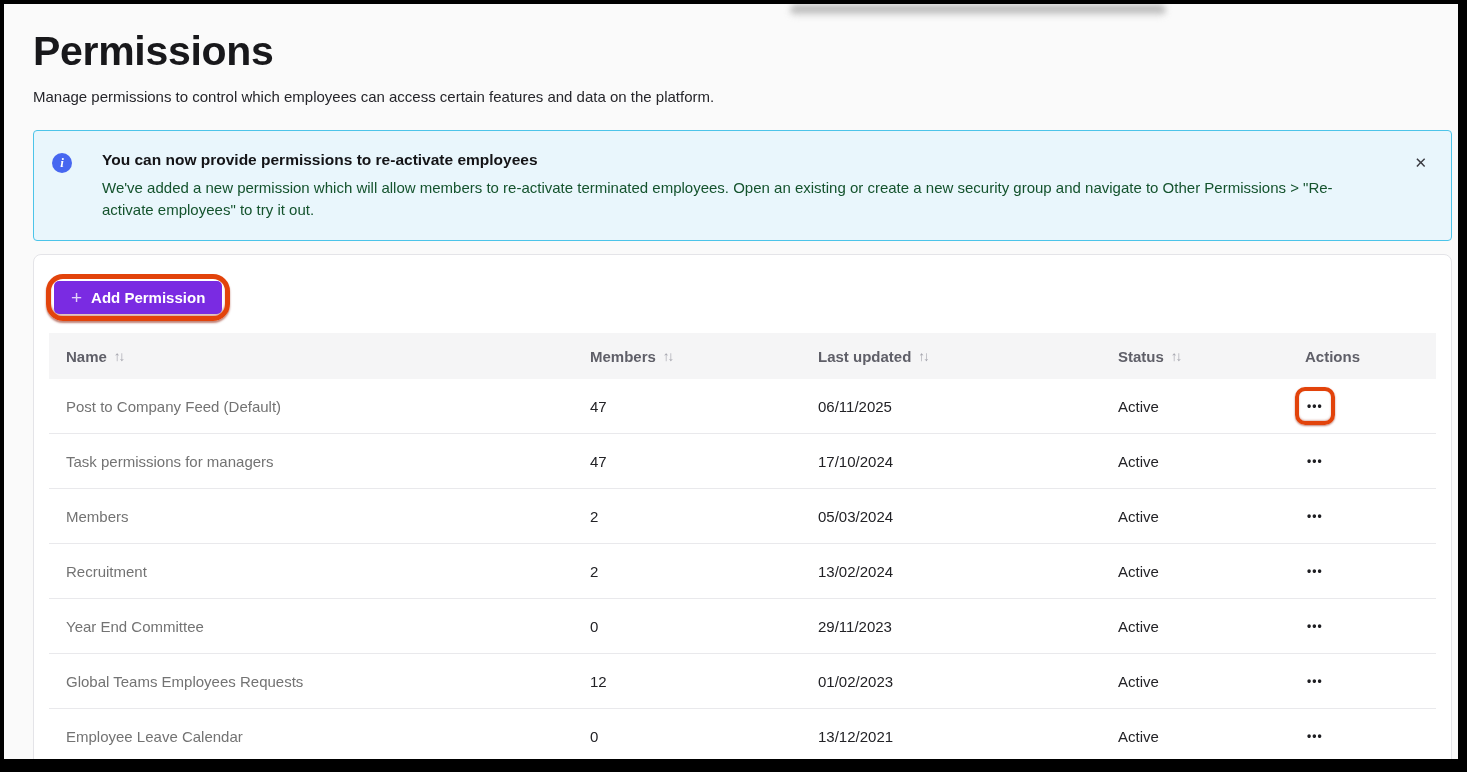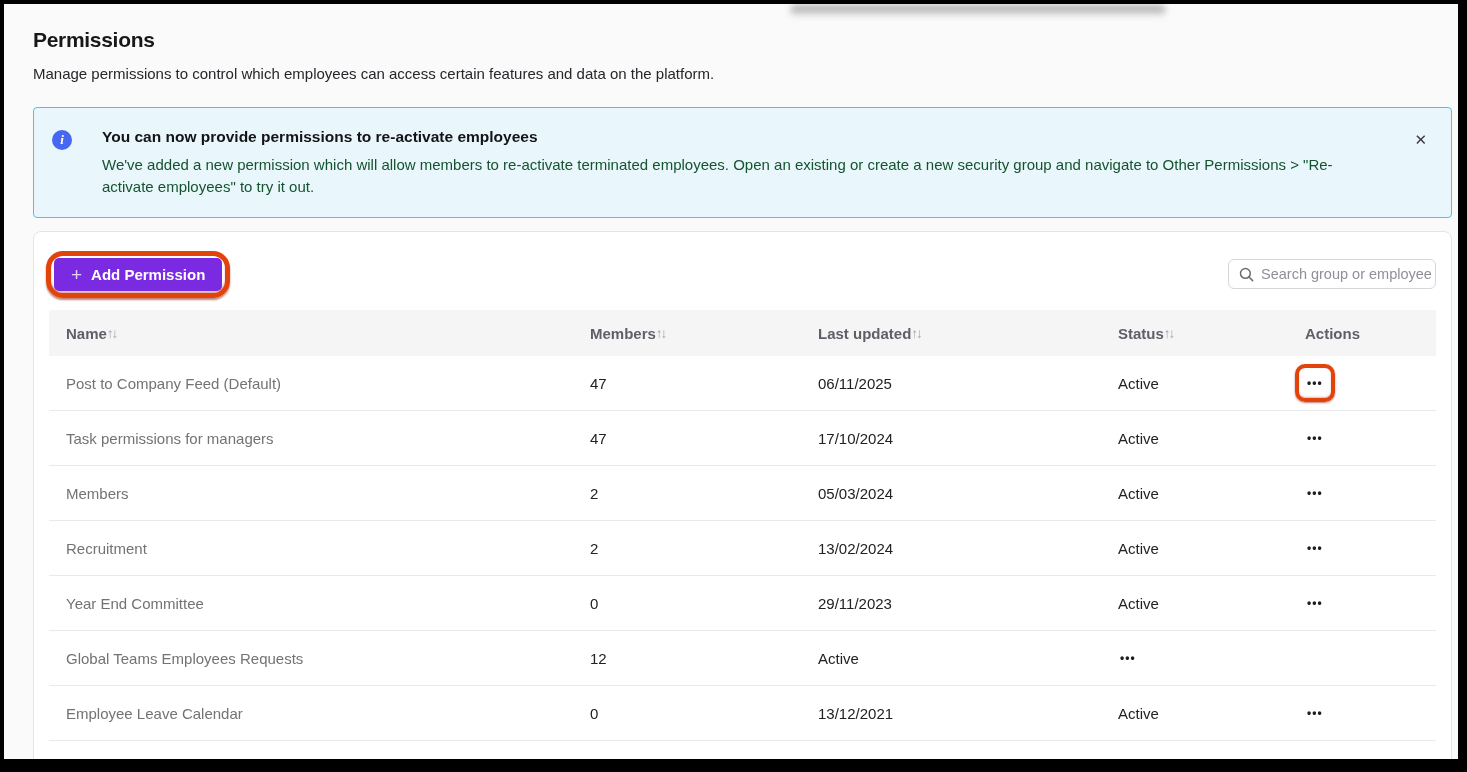--- a/index.html
+++ b/index.html
@@ -23,21 +23,21 @@
     width: 376px; height: 11px;
     border-radius: 8px;
     background: linear-gradient(180deg, #8f8f8f 0%, #bdbdbd 60%, #e6e6e6 100%);
     filter: blur(3px);
     opacity: .8;
   }
   .content { position: relative; margin: 0 6px 0 29px; }
 
   .page-title {
     padding-top: 24px;
-    font-size: 21px;
+    font-size: 41px;
     font-weight: 700;
     color: #18181b;
     letter-spacing: -0.3px;
   }
   .page-subtitle {
     margin-top: 13px;
     font-size: 15px;
     color: #26262b;
   }
 
@@ -179,20 +179,21 @@
     height: 46px;
     align-items: center;
   }
   .th {
     padding-left: 17px;
     font-size: 15px;
     font-weight: 700;
     color: #5f5f68;
     display: flex;
     align-items: center;
+    gap: 7px;
     white-space: nowrap;
   }
   .th .sort {
     color: #a3a3ac;
     font-size: 13.5px;
     font-weight: 400;
     letter-spacing: -2px;
     cursor: pointer;
   }
   .tr {
@@ -254,27 +255,20 @@
 
       <div class="card">
         <div class="card-toolbar">
           <span class="btn-annotation">
             <button class="add-btn">
               <span class="plus">+</span>
               <span>Add Permission</span>
             </button>
           </span>
 
-          <div class="search">
-            <svg width="15" height="15" viewBox="0 0 15 15">
-              <circle cx="6.4" cy="6.4" r="4.9" fill="none" stroke="#6b6b74" stroke-width="1.5"></circle>
-              <line x1="10.2" y1="10.2" x2="13.6" y2="13.6" stroke="#6b6b74" stroke-width="1.5" stroke-linecap="round"></line>
-            </svg>
-            <input type="text" placeholder="Search group or employee" style="">
-          </div>
         </div>
 
         <div class="table">
           <div class="thead" id="thead">
               <div class="th">
                 <span>Name</span>
                 <span class="sort">↑↓</span>
               </div>
               <div class="th">
                 <span>Members</span>
@@ -324,20 +318,21 @@
               <div class="tr">
                 <div class="td"><a>Year End Committee</a></div>
                 <div class="td"><span>0</span></div>
                 <div class="td"><span>29/11/2023</span></div>
                 <div class="td"><span>Active</span></div>
                 <div class="td"><span class="dots-wrap"><button class="dots">•••</button></span></div>
               </div>
               <div class="tr">
                 <div class="td"><a>Global Teams Employees Requests</a></div>
                 <div class="td"><span>12</span></div>
+                <div class="td"><span>01/02/2023</span></div>
                 <div class="td"><span>Active</span></div>
                 <div class="td"><span class="dots-wrap"><button class="dots">•••</button></span></div>
               </div>
               <div class="tr">
                 <div class="td"><a>Employee Leave Calendar</a></div>
                 <div class="td"><span>0</span></div>
                 <div class="td"><span>13/12/2021</span></div>
                 <div class="td"><span>Active</span></div>
                 <div class="td"><span class="dots-wrap"><button class="dots">•••</button></span></div>
               </div>

